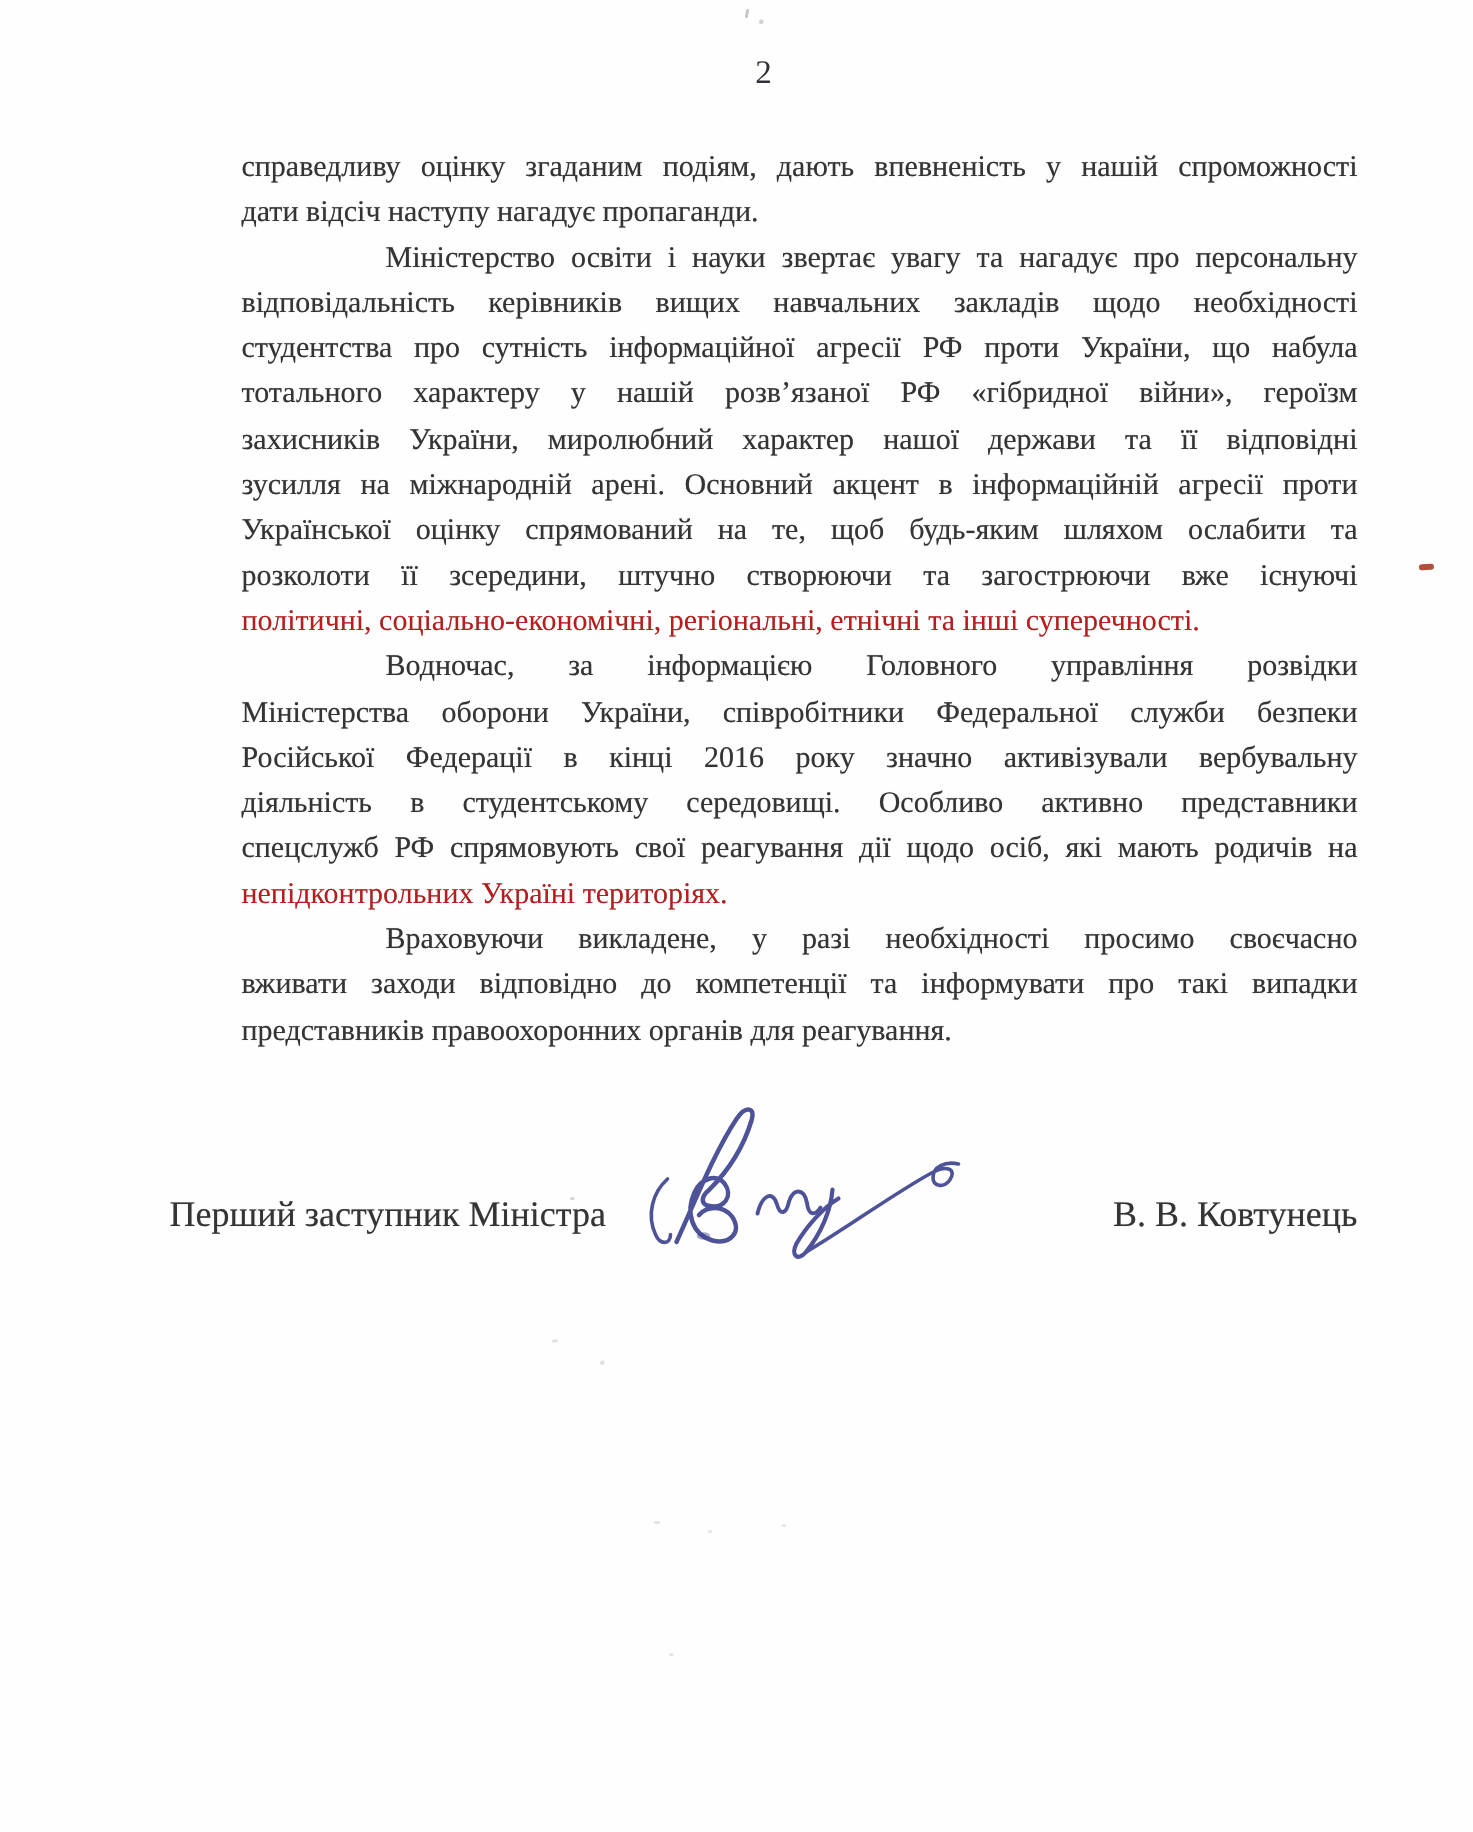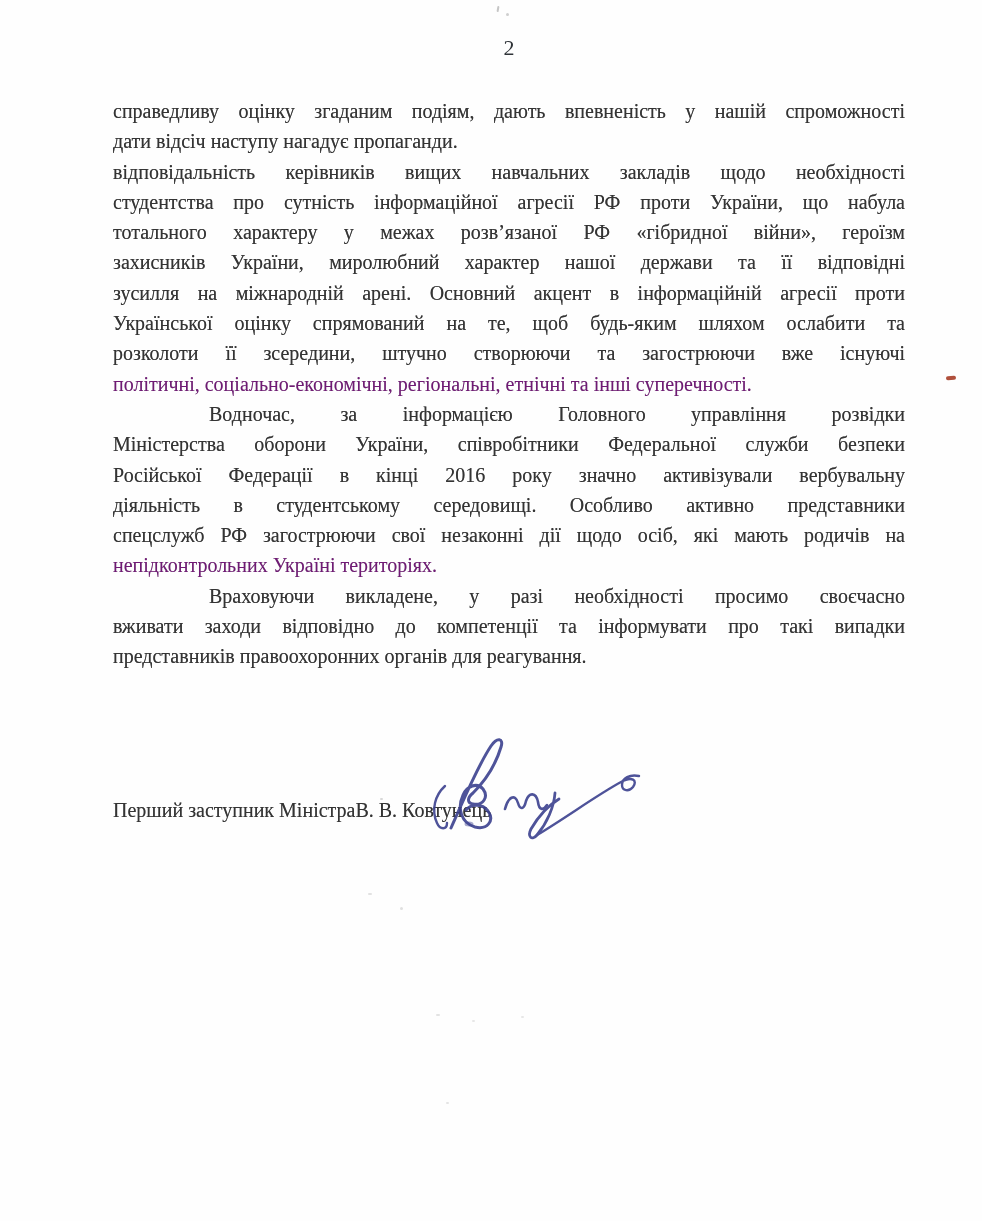--- a/index.html
+++ b/index.html
@@ -32,39 +32,41 @@
     left: 113px;
     width: 792px;
     font-size: 20px;
     line-height: 30.3px;
     text-shadow: 0 0 0.5px rgba(40,40,40,0.55);
   }
   .ln {
     text-align: justify;
     text-align-last: justify;
     white-space: normal;
+    margin-left: 48px;
   }
   .ln.end {
     text-align-last: left;
   }
   .ln.ind {
     text-indent: 96px;
   }
   .ln.light {
-    color: #701a75;
+    color: #b91c1c;
     text-shadow: 0 0 0.4px rgba(90,90,90,0.45);
   }
   .sig-row {
     position: absolute;
     top: 795px;
     left: 113px;
     width: 792px;
     display: flex;
+    justify-content: space-between;
     align-items: baseline;
-    font-size: 20px;
+    font-size: 24px;
     line-height: 30px;
     text-shadow: 0 0 0.5px rgba(40,40,40,0.5);
   }
   .sig-svg {
     position: absolute;
     left: 425px;
     top: 731px;
     width: 230px;
     height: 118px;
   }
@@ -76,33 +78,34 @@
 </head>
 <body>
 
 <div class="page">
 
   <div class="page-number">2</div>
 
   <div class="body-text">
     <div class="ln">справедливу оцінку згаданим подіям, дають впевненість у нашій спроможності</div>
     <div class="ln end">дати відсіч наступу нагадує пропаганди.</div>
+    <div class="ln ind">Міністерство освіти і науки звертає увагу та нагадує про персональну</div>
     <div class="ln">відповідальність керівників вищих навчальних закладів щодо необхідності</div>
     <div class="ln">студентства про сутність інформаційної агресії РФ проти України, що набула</div>
-    <div class="ln">тотального характеру у межах розв’язаної РФ «гібридної війни», героїзм</div>
+    <div class="ln">тотального характеру у нашій розв’язаної РФ «гібридної війни», героїзм</div>
     <div class="ln">захисників України, миролюбний характер нашої держави та її відповідні</div>
     <div class="ln">зусилля на міжнародній арені. Основний акцент в інформаційній агресії проти</div>
     <div class="ln">Української оцінку спрямований на те, щоб будь-яким шляхом ослабити та</div>
     <div class="ln">розколоти її зсередини, штучно створюючи та загострюючи вже існуючі</div>
     <div class="ln end light">політичні, соціально-економічні, регіональні, етнічні та інші суперечності.</div>
     <div class="ln ind">Водночас, за інформацією Головного управління розвідки</div>
     <div class="ln">Міністерства оборони України, співробітники Федеральної служби безпеки</div>
     <div class="ln">Російської Федерації в кінці 2016 року значно активізували вербувальну</div>
     <div class="ln">діяльність в студентському середовищі. Особливо активно представники</div>
-    <div class="ln">спецслужб РФ загострюючи свої незаконні дії щодо осіб, які мають родичів на</div>
+    <div class="ln">спецслужб РФ спрямовують свої реагування дії щодо осіб, які мають родичів на</div>
     <div class="ln end light">непідконтрольних Україні територіях.</div>
     <div class="ln ind">Враховуючи викладене, у разі необхідності просимо своєчасно</div>
     <div class="ln">вживати заходи відповідно до компетенції та інформувати про такі випадки</div>
     <div class="ln end">представників правоохоронних органів для реагування.</div>
   </div>
 
   <div class="sig-row">
     <span>Перший заступник Міністра</span>
     <span>В. В. Ковтунець</span>
   </div>

